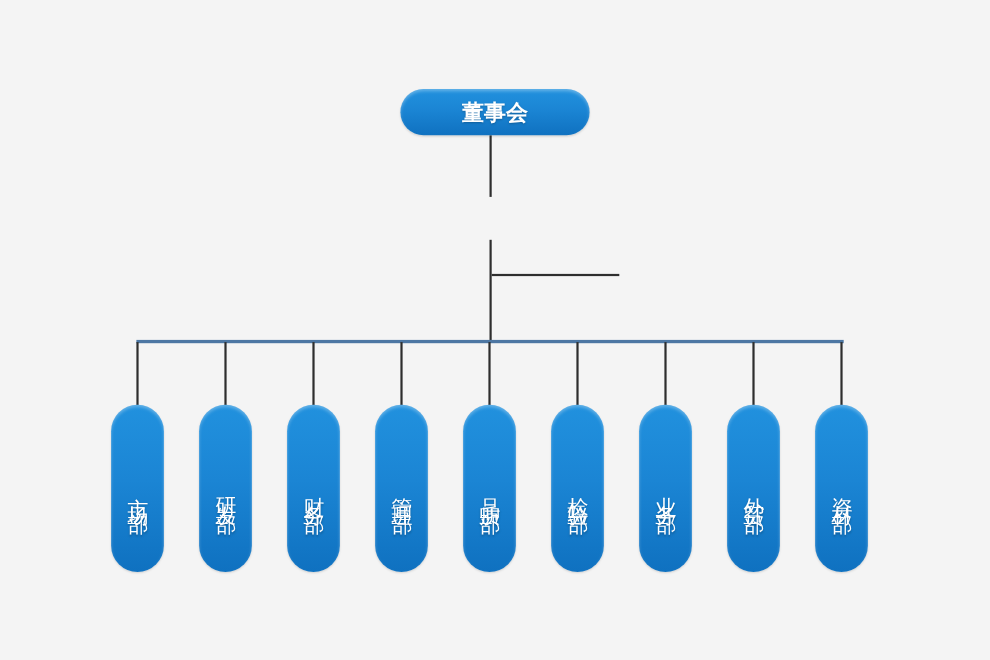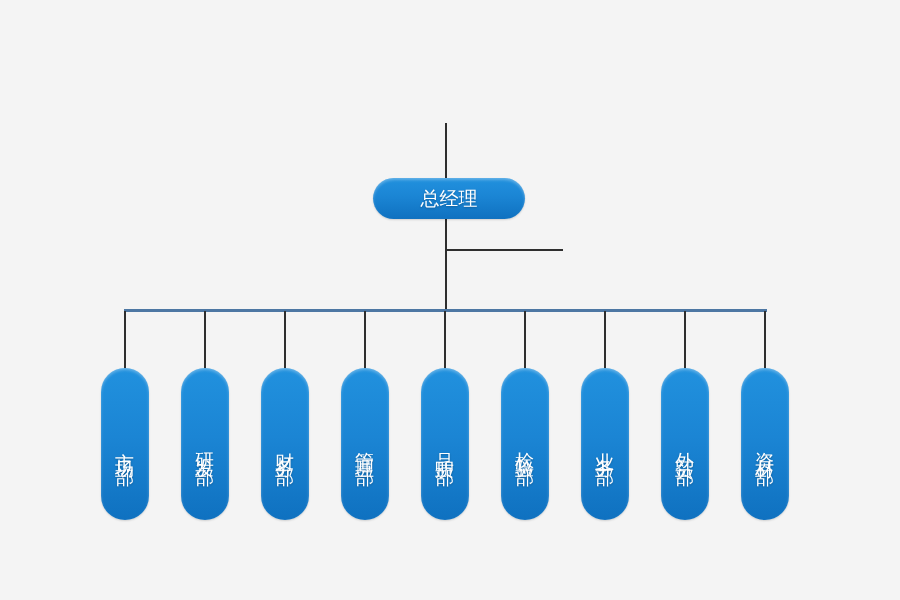--- a/index.html
+++ b/index.html
@@ -54,22 +54,22 @@
 </head>
 <body>
 
 <div class="stage">
 
   <div class="line v-root-manager"></div>
   <div class="line v-manager-rail"></div>
   <div class="line h-office"></div>
   <div class="line h-rail"></div>
 
-  <div class="pill pill-manager">
-    <span>总经理</span>
+  <div class="pill pill-root">
+    <span>董事会</span>
   </div>
 
   <div>
       <div class="drop-line" style="left: 124px;"></div>
       <div class="dept-pill" style="left: 101px;">
         <span>市场部</span>
       </div>
       <div class="drop-line" style="left: 204px;"></div>
       <div class="dept-pill" style="left: 181px;">
         <span>研发部</span>

